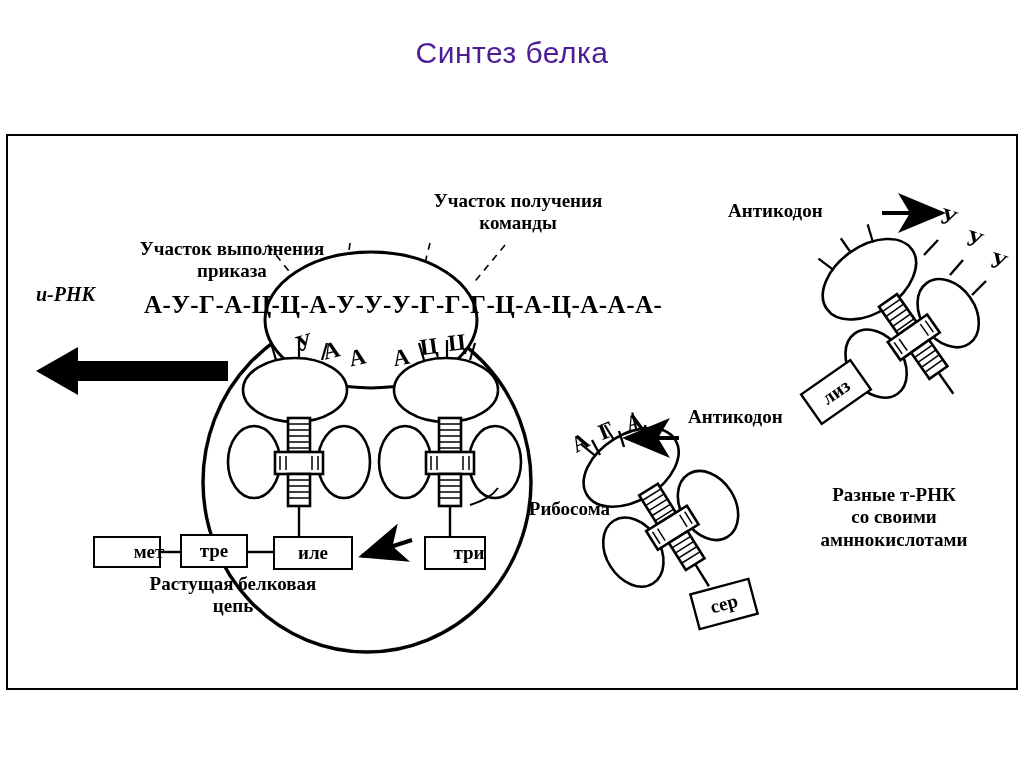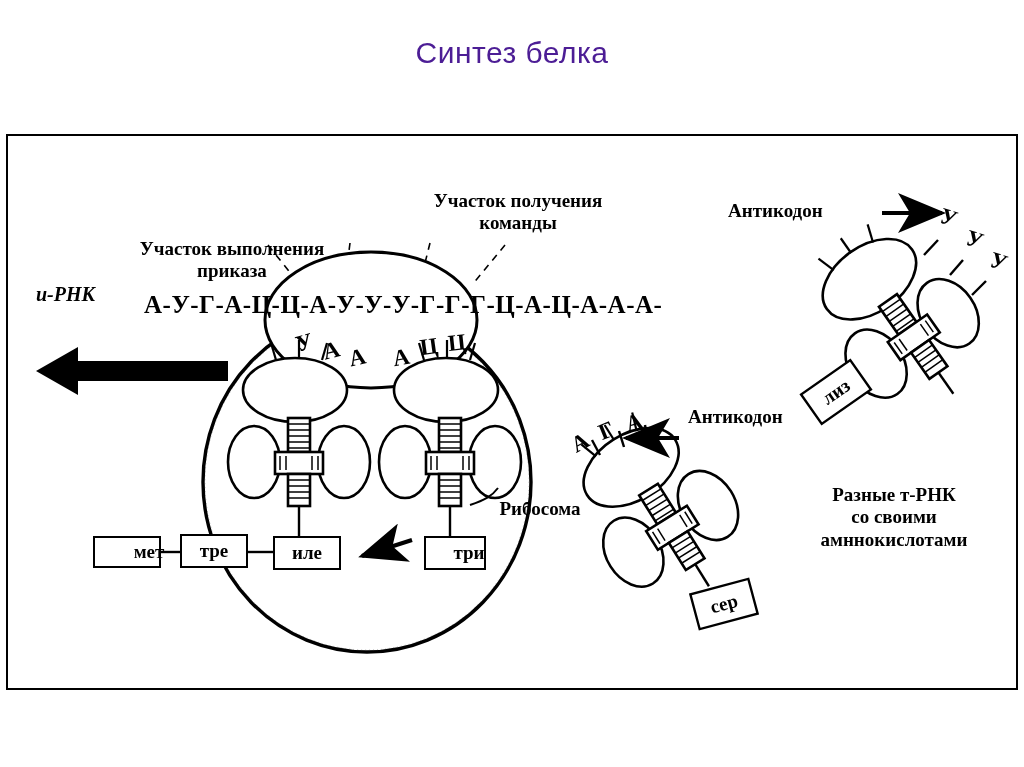--- a/index.html
+++ b/index.html
@@ -310,27 +310,29 @@
 
   <div class="codonletter" style="left:296px; top:330px; transform:rotate(-16deg);">У</div>
   <div class="codonletter" style="left:323px; top:338px; transform:rotate(-14deg);">А</div>
   <div class="codonletter" style="left:349px; top:345px; transform:rotate(-12deg);">А</div>
 
   <div class="codonletter" style="left:393px; top:345px; transform:rotate(-10deg);">А</div>
   <div class="codonletter" style="left:420px; top:334px; transform:rotate(-8deg);">Ц</div>
   <div class="codonletter" style="left:448px; top:330px; transform:rotate(-6deg);">Ц</div>
 
 
-  <div class="lbl lbl-left" style="left:470px; top:498px; width:140px; font-size:19px; text-align:center;">Рибосома</div>
+  <div class="lbl lbl-left" style="left:470px; top:498px; width:140px; font-size:19px; text-align:right;">Рибосома</div>
 
   <div class="aabox" style="left:93px; top:536px; width:68px; height:32px;padding-left:44px;">мет</div>
   <div class="aabox" style="left:180px; top:534px; width:68px; height:34px;">тре</div>
-  <div class="aabox" style="left:273px; top:536px; width:68px; height:34px;">иле</div>
+  <div class="aabox" style="left:273px; top:536px; width:80px; height:34px;">иле</div>
   <div class="aabox" style="left:424px; top:536px; width:62px; height:34px;padding-left:28px;">три</div>
 
+  <div class="lbl" style="left:88px; top:573px; width:290px; font-size:19px;">Растущая белковая
+цепь</div>
 
   <div class="lbl lbl-left" style="left:728px; top:200px; width:160px; font-size:19px; text-align:left;">Антикодон</div>
 
   <div class="codonletter" style="left:940px; top:205px; transform:rotate(18deg);">У</div>
   <div class="codonletter" style="left:966px; top:227px; transform:rotate(18deg);">У</div>
   <div class="codonletter" style="left:990px; top:249px; transform:rotate(18deg);">У</div>
 
   <div class="lbl" style="left:806px; top:381px; width:60px; font-size:19px; transform:rotate(-35deg); transform-origin:30px 11px;">лиз</div>
 
   <div class="lbl lbl-left" style="left:688px; top:406px; width:170px; font-size:19px; text-align:left;">Антикодон</div>

